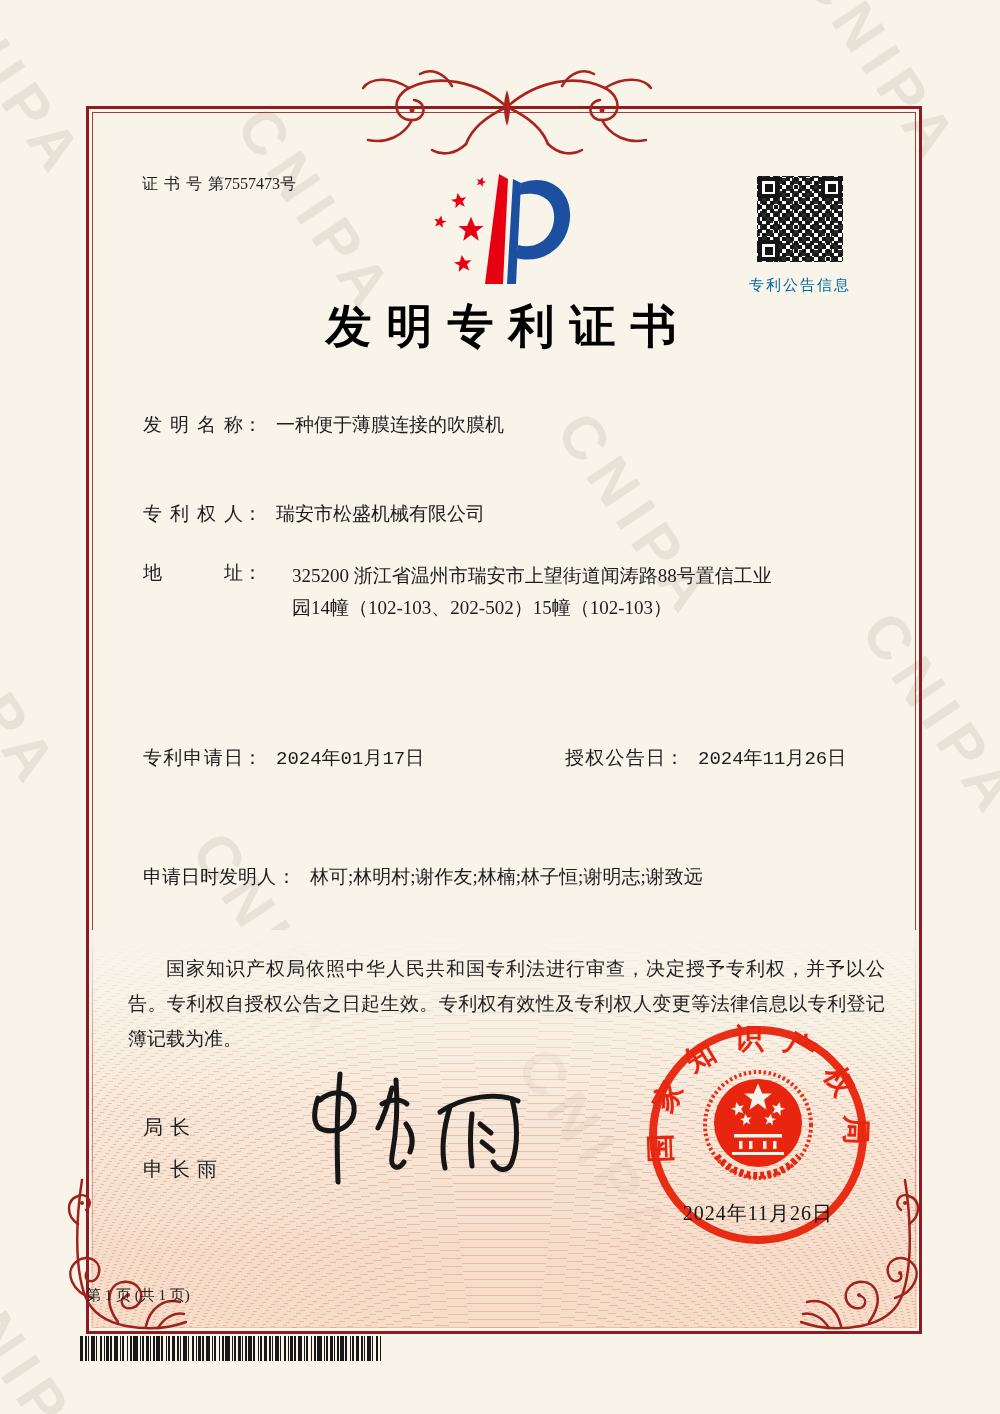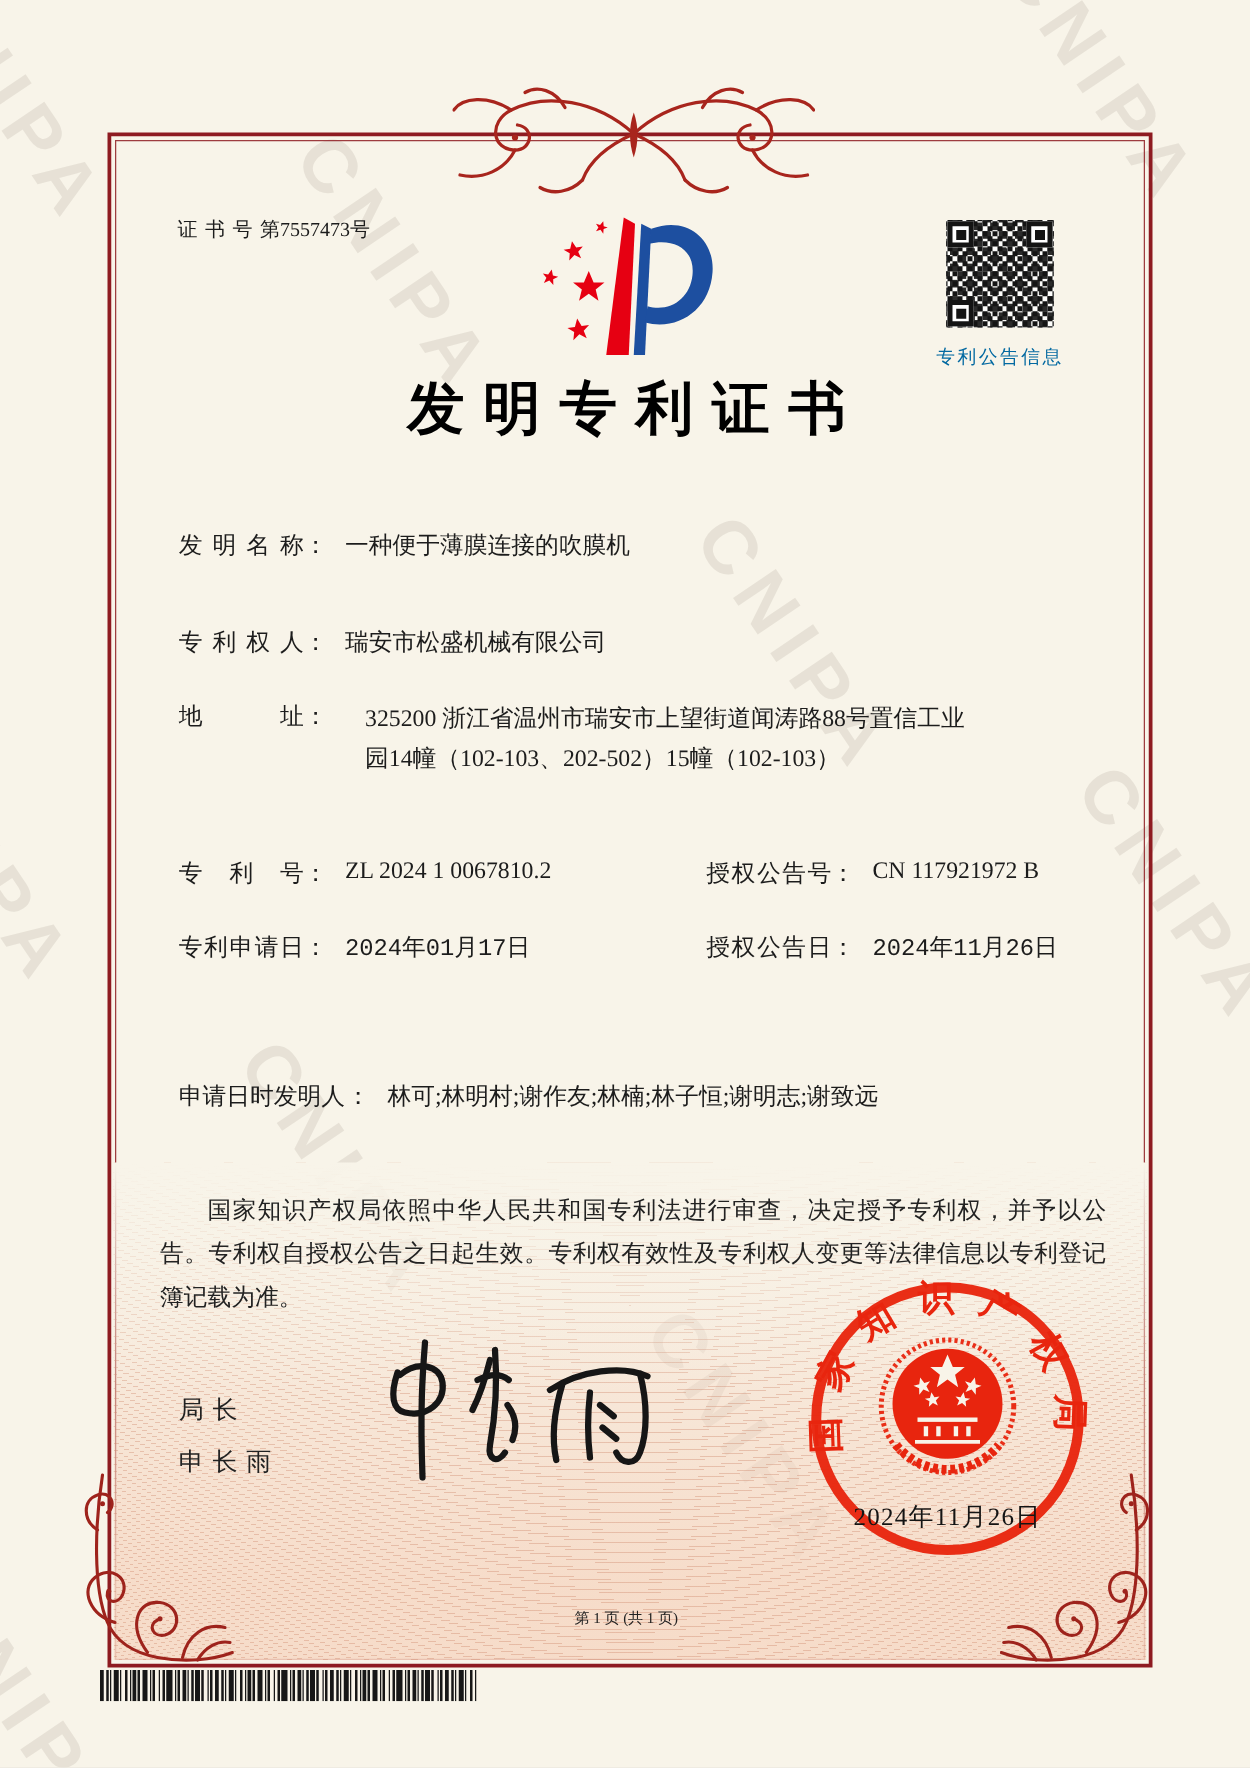--- a/index.html
+++ b/index.html
@@ -41,22 +41,22 @@
   .colon{display:inline-block;vertical-align:top;}
   .val{display:inline-block;margin-left:14px;vertical-align:top;}
   .val-wrap{white-space:normal;width:488px;line-height:32px;margin-left:30px;}
   .rcol{position:absolute;left:422px;top:0;}
   .statement{position:absolute;left:128px;top:951px;width:757px;z-index:2;
              font-size:19px;line-height:35px;text-align:justify;text-indent:2em;color:#222;}
   .director{position:absolute;left:143px;z-index:2;font-family:"Liberation Sans", sans-serif;
             font-size:20px;letter-spacing:7px;color:#222;}
   .sig{position:absolute;left:288px;top:1066px;z-index:3;}
   .seal{position:absolute;left:645px;top:1022px;z-index:4;}
-  .footer{position:absolute;left:86px;top:1286px;width:830px;text-align:center;
-          font-size:12px;z-index:2;color:#222;}
+  .footer{position:absolute;left:86px;top:1286px;width:830px;
+          font-size:15px;z-index:2;color:#222;}
   .barcode{position:absolute;left:80px;top:1336px;z-index:2;}
   .fl{position:absolute;z-index:2;}
 </style>
 </head>
 <body>
 
 <div class="page">
 
   <span class="wm" style="left:-30px;top:-40px;">CNIPA</span>
   <span class="wm" style="left:845px;top:-55px;">CNIPA</span>
@@ -137,37 +137,33 @@
 
   <div class="qr">
     <div class="finder f1"></div>
     <div class="finder f2"></div>
     <div class="finder f3"></div>
   </div>
   <div class="qr-label">专利公告信息</div>
 
   <div class="title">发明专利证书</div>
 
-  <div class="row" style="top:423px;">
+  <div class="row" style="top:412px;">
     <span class="lbl">发明名称</span><span class="colon">：</span><span class="val">一种便于薄膜连接的吹膜机</span>
   </div>
 
   <div class="row" style="top:501px;">
     <span class="lbl">专利权人</span><span class="colon">：</span><span class="val">瑞安市松盛机械有限公司</span>
   </div>
 
   <div class="row" style="top:560px;">
     <span class="lbl">地址</span><span class="colon">：</span><span class="val val-wrap">325200 浙江省温州市瑞安市上望街道闻涛路88号置信工业园14幢（102-103、202-502）15幢（102-103）</span>
   </div>
 
 
-  <div class="row" style="top:686px;">
-    <span class="lbl">专利号</span><span class="colon">：</span><span class="val">ZL 2024 1 0067810.2</span>
-    <span class="rcol"><span class="lbl">授权公告号</span><span class="colon">：</span><span class="val">CN 117921972 B</span></span>
-  </div>
 
   <div class="row" style="top:745px;font-family:Liberation Mono, monospace;">
     <span class="lbl">专利申请日</span><span class="colon">：</span><span class="val">2024年01月17日</span>
     <span class="rcol"><span class="lbl">授权公告日</span><span class="colon">：</span><span class="val">2024年11月26日</span></span>
   </div>
 
 
   <div class="row" style="top:864px;">
     <span class="lblw">申请日时发明人</span><span class="colon">：</span><span class="val">林可;林明村;谢作友;林楠;林子恒;谢明志;谢致远</span>
   </div>

